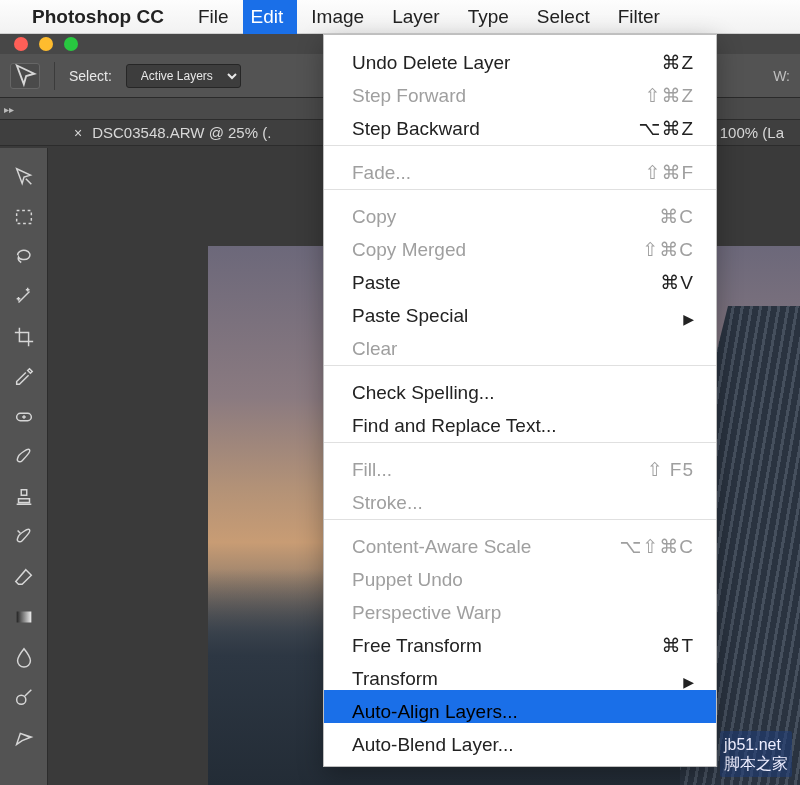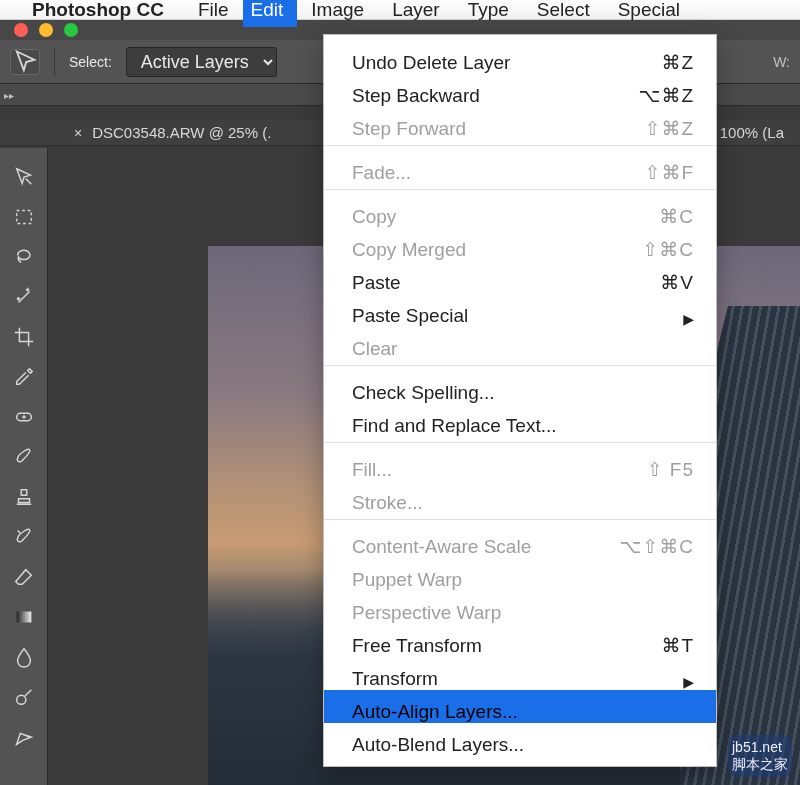--- a/index.html
+++ b/index.html
@@ -1,34 +1,34 @@
 <!DOCTYPE html>
 <html><head>
 <meta charset="utf-8">
 <style>
 * { margin: 0; padding: 0; box-sizing: border-box; font-family: -apple-system, "Helvetica Neue", Arial, sans-serif; }
 body { width: 800px; height: 785px; overflow: hidden; background: #3a3a3a; position: relative; }
 
 
-.menubar { height: 20px; background: linear-gradient(#fdfdfd,#f2f2f2); display: flex; align-items: center; padding: 0 14px; border-bottom: 1px solid #d0d0d0; font-size: 19px; color: #222; }
+.menubar { height: 34px; background: linear-gradient(#fdfdfd,#f2f2f2); display: flex; align-items: center; padding: 0 14px; border-bottom: 1px solid #d0d0d0; font-size: 19px; color: #222; }
 .menubar .apple { font-size: 22px; margin-right: 18px; }
 .menubar .appname { font-weight: 700; margin-right: 20px; }
 .menubar .m-item { padding: 0 14px; height: 34px; display: flex; align-items: center; cursor: default; }
 .menubar .m-item.active { background: #1a6fe8; color: #fff; padding-left: 8px; }
 
 
 .winbar { height: 20px; background: #474747; display: flex; align-items: center; padding-left: 14px; gap: 11px; }
 .tl { width: 14px; height: 14px; border-radius: 50%; }
 .tl.red { background:#ff5f57; } .tl.yel { background:#febc2e; } .tl.grn { background:#28c840; }
 
 
 .optbar { height: 44px; background: #535353; display: flex; align-items: center; padding: 0 10px; border-bottom: 1px solid #2a2a2a; color: #e8e8e8; font-size: 14px; gap: 14px; }
 .optbar .cursor { width: 30px; height: 26px; display:flex; align-items:center; justify-content:center; border:1px solid #666; background:#4a4a4a; border-radius:3px; }
 .optbar .sep { width:1px; height:28px; background:#3b3b3b; }
-.optbar select { background:#3d3d3d; color:#e8e8e8; border:1px solid #262626; padding:3px 10px; font-size:18px; border-radius:3px; }
+.optbar select { background:#3d3d3d; color:#e8e8e8; border:1px solid #262626; padding:3px 10px; font-size:12px; border-radius:3px; }
 .optbar .wlabel { margin-left:auto; color:#bfbfbf; }
 
 
 .ruler { height: 22px; background: #4a4a4a; border-bottom:1px solid #2c2c2c; position:relative; }
 .ruler .handle { position:absolute; left:4px; top:6px; color:#bbb; font-size:10px; }
 
 
 .tabbar { height: 26px; background: #3f3f3f; display:flex; align-items:center; color:#d8d8d8; font-size:15px; padding-left:74px; gap:10px; position:absolute; top:120px; left:0; right:0; border-bottom:1px solid #2c2c2c; }
 .tabbar .close { font-size:14px; }
 .tabbar .zoominfo { margin-left:auto; margin-right:16px; }
@@ -43,21 +43,21 @@
 .photo { position:absolute; left:160px; top:100px; right:0; bottom:0; 
   background: linear-gradient(180deg, #6c687a 0%, #8a7a80 28%, #b39277 45%, #c89c74 55%, #5a5e63 72%, #3b434e 100%);
 }
 .photo .skyline { position:absolute; left:0; right:0; bottom:0; height:40%;
   background: linear-gradient(180deg, rgba(40,50,62,0) 0%, #2d3743 40%, #232c36 100%);
 }
 .photo .bldg { position:absolute; right:0; top:60px; bottom:0; width:120px;
   background: repeating-linear-gradient(100deg, #2a3340 0 6px, #454f5d 6px 9px);
   clip-path: polygon(40% 0, 100% 0, 100% 100%, 0 100%, 0 40%);
 }
-.watermark { position:absolute; right:8px; bottom:8px; background:rgba(30,60,120,.55); color:#eef; font-size:14px; padding:4px 4px; border-radius:8px; line-height:1.2; }
+.watermark { position:absolute; right:8px; bottom:8px; background:rgba(30,60,120,.55); color:#eef; font-size:16px; padding:4px 4px; border-radius:2px; line-height:1.2; }
 
 
 .menu { position:absolute; left:323px; top:34px; width:394px; background:#fff; border:1px solid #bfbfbf; box-shadow:0 8px 24px rgba(0,0,0,.3); font-size:19px; color:#222; padding:6px 0 10px; }
 .menu .row { display:flex; align-items:flex-end; height:33px; padding:0 22px 0 28px; white-space:nowrap; }
 .menu .row.disabled { color:#9f9f9f; }
 .menu .row.hl { background:#1a6fe8; color:#000000; }
 .menu .row .sc { margin-left:auto; letter-spacing:1px; font-family:"Helvetica Neue",Arial,sans-serif; }
 .menu .row .arrow { margin-left:auto; font-size:14px; }
 .menu hr { border:none; border-top:1px solid #e0e0e0; margin:5px 0; }
 
@@ -68,21 +68,21 @@
 
 <div class="menubar">
   <span class="apple"></span>
   <span class="appname">Photoshop CC</span>
   <span class="m-item">File</span>
   <span class="m-item active">Edit</span>
   <span class="m-item">Image</span>
   <span class="m-item">Layer</span>
   <span class="m-item">Type</span>
   <span class="m-item">Select</span>
-  <span class="m-item">Special</span>
+  <span class="m-item">Filter</span>
 </div>
 
 <div class="winbar">
   <div class="tl red"></div>
   <div class="tl yel"></div>
   <div class="tl grn"></div>
 </div>
 
 <div class="optbar">
   <div class="cursor">
@@ -206,28 +206,28 @@
       <div>脚本之家</div>
     </div>
   </div>
 </div>
 
 <div class="menu" id="edit-menu">
     <div class="row">
       <span>Undo Delete Layer</span>
       <span class="sc">⌘Z</span>
     </div>
+    <div class="row disabled">
+      <span>Step Forward</span>
+      <span class="sc">⇧⌘Z</span>
+    </div>
     <div class="row">
       <span>Step Backward</span>
       <span class="sc">⌥⌘Z</span>
     </div>
-    <div class="row disabled">
-      <span>Step Forward</span>
-      <span class="sc">⇧⌘Z</span>
-    </div>
     <hr>
     <div class="row disabled">
       <span>Fade...</span>
       <span class="sc">⇧⌘F</span>
     </div>
     <hr>
     <div class="row disabled">
       <span>Copy</span>
       <span class="sc">⌘C</span>
     </div>
@@ -260,32 +260,32 @@
     </div>
     <div class="row disabled">
       <span>Stroke...</span>
     </div>
     <hr>
     <div class="row disabled">
       <span>Content-Aware Scale</span>
       <span class="sc">⌥⇧⌘C</span>
     </div>
     <div class="row disabled">
-      <span>Puppet Warp</span>
+      <span>Puppet Undo</span>
     </div>
     <div class="row disabled">
       <span>Perspective Warp</span>
     </div>
     <div class="row">
       <span>Free Transform</span>
       <span class="sc">⌘T</span>
     </div>
     <div class="row">
       <span>Transform</span>
       <span class="arrow">▶</span>
     </div>
     <div class="row hl">
       <span>Auto-Align Layers...</span>
     </div>
     <div class="row">
-      <span>Auto-Blend Layers...</span>
+      <span>Auto-Blend Layer...</span>
     </div>
   </div>
 
 </body></html>

